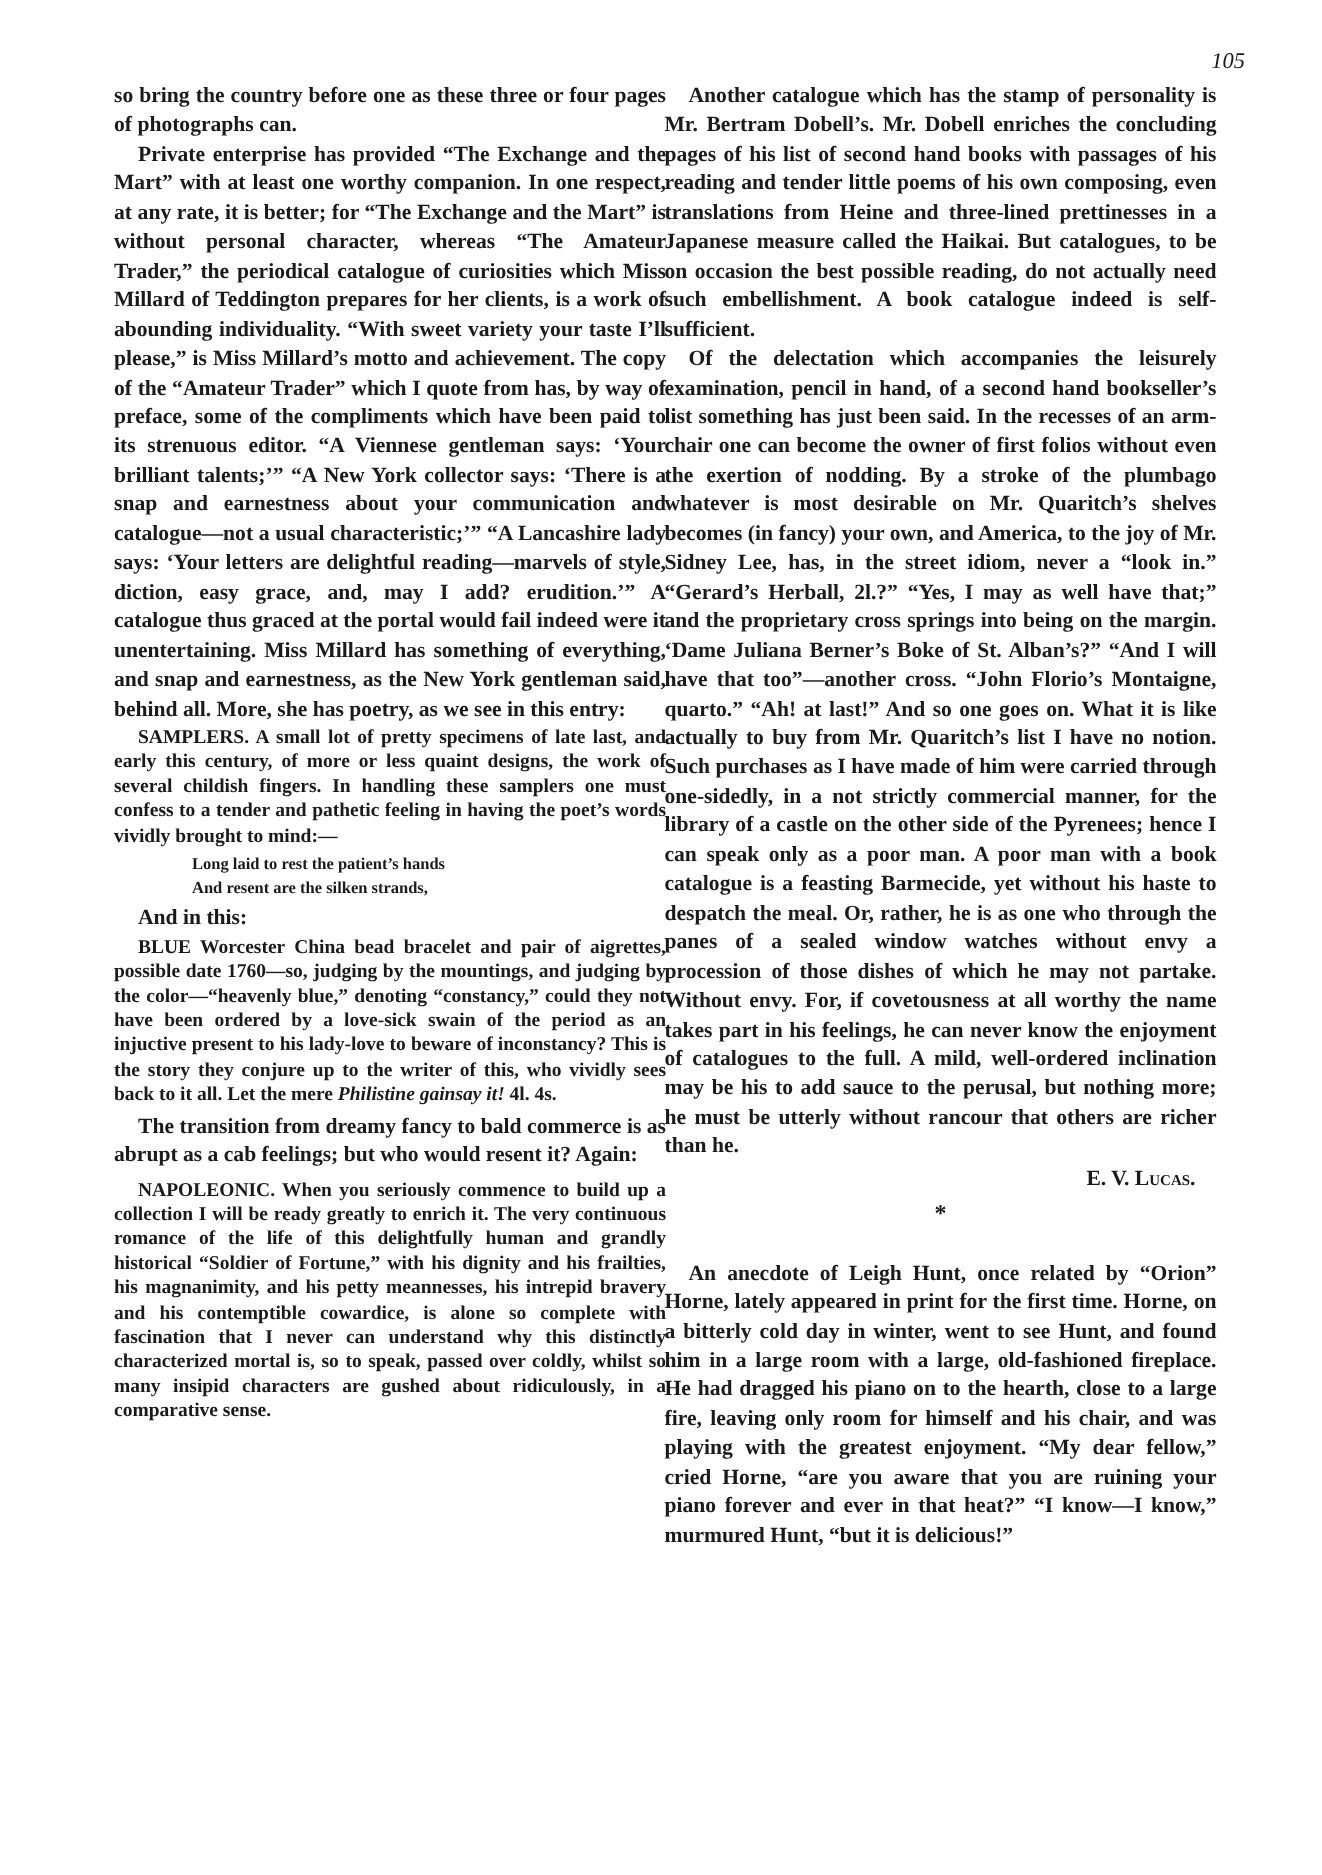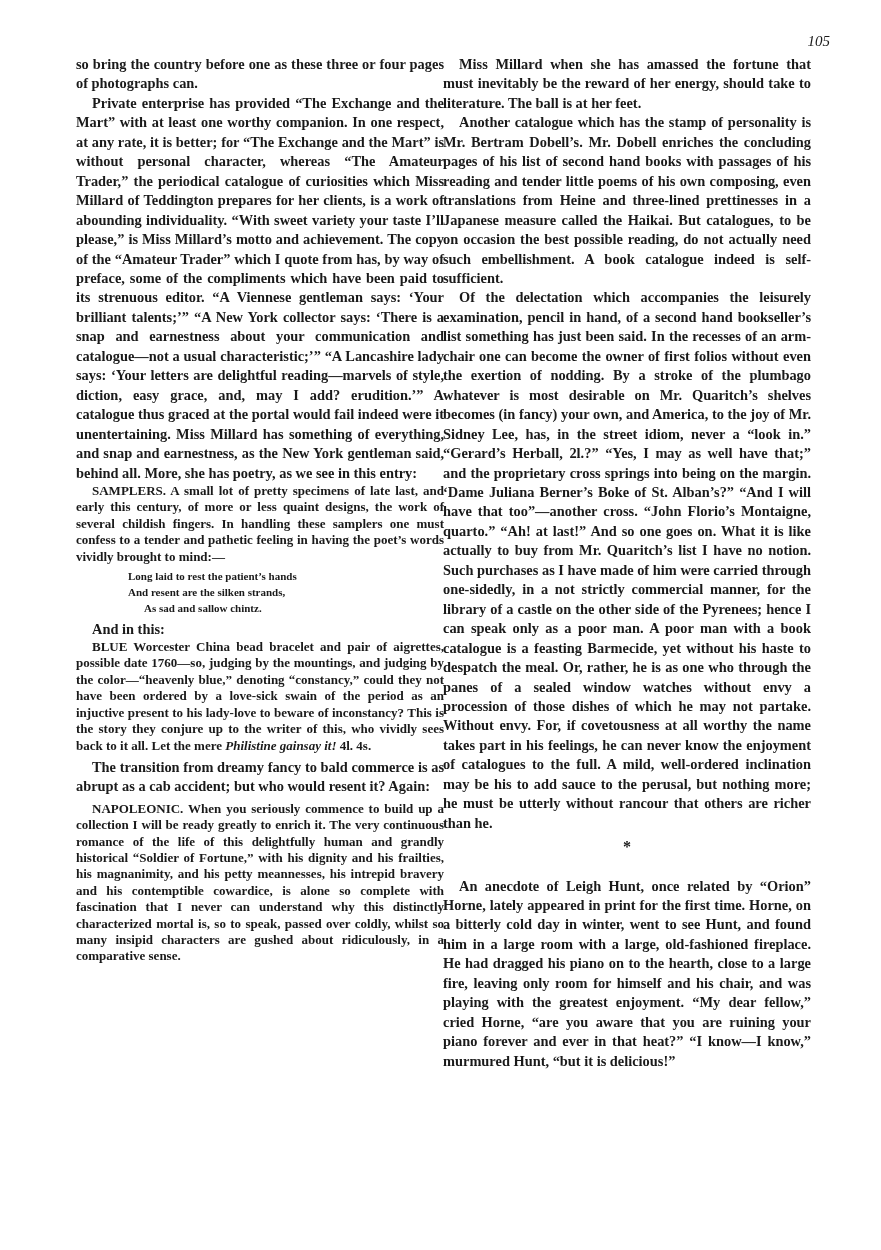--- a/index.html
+++ b/index.html
@@ -46,27 +46,26 @@
   <div class="page-number">105</div>
 </div>
 
 <div class="col left">
   <p>so bring the country before one as these three or four pages of photographs can.</p>
   <p class="ind">Private enterprise has provided “The Exchange and the Mart” with at least one worthy companion. In one respect, at any rate, it is better; for “The Exchange and the Mart” is without personal character, whereas “The Amateur Trader,” the periodical catalogue of curiosities which Miss Millard of Teddington prepares for her clients, is a work of abounding individuality. “With sweet variety your taste I’ll please,” is Miss Millard’s motto and achievement. The copy of the “Amateur Trader” which I quote from has, by way of preface, some of the compliments which have been paid to its strenuous editor. “A Viennese gentleman says: ‘Your brilliant talents;’” “A New York collector says: ‘There is a snap and earnestness about your communication and catalogue—not a usual characteristic;’” “A Lancashire lady says: ‘Your letters are delightful reading—marvels of style, diction, easy grace, and, may I add? erudition.’” A catalogue thus graced at the portal would fail indeed were it unentertaining. Miss Millard has something of everything, and snap and earnestness, as the New York gentleman said, behind all. More, she has poetry, as we see in this entry:</p>
   <p class="ind tight">SAMPLERS. A small lot of pretty specimens of late last, and early this century, of more or less quaint designs, the work of several childish fingers. In handling these samplers one must confess to a tender and pathetic feeling in having the poet’s words vividly brought to mind:—</p>
   <div class="poem">
     <div class="l1">Long laid to rest the patient’s hands</div>
     <div class="l3">And resent are the silken strands,</div>
-    <div class="l4">As sad and sallow chintz.</div>
   </div>
   <p class="ind">And in this:</p>
   <p class="ind tight"><span>BLUE Worcester China bead bracelet and pair of aigrettes, possible date 1760—so, judging by the mountings, and judging by the color—“heavenly blue,” denoting “constancy,” could they not have been ordered by a love-sick swain of the period as an injuctive present to his lady-love to beware of inconstancy? This is the story they conjure up to the writer of this, who vividly sees back to it all. Let the mere </span><i>Philistine gainsay it!</i><span> 4l. 4s.</span></p>
-  <p class="ind gap">The transition from dreamy fancy to bald commerce is as abrupt as a cab accident; but who would resent it? Again:</p>
+  <p class="ind gap">The transition from dreamy fancy to bald commerce is as abrupt as a cab feelings; but who would resent it? Again:</p>
   <p class="ind tight gap">NAPOLEONIC. When you seriously commence to build up a collection I will be ready greatly to enrich it. The very continuous romance of the life of this delightfully human and grandly historical “Soldier of Fortune,” with his dignity and his frailties, his magnanimity, and his petty meannesses, his intrepid bravery and his contemptible cowardice, is alone so complete with fascination that I never can understand why this distinctly characterized mortal is, so to speak, passed over coldly, whilst so many insipid characters are gushed about ridiculously, in a comparative sense.</p>
 </div>
 
 <div class="col right">
-  <p class="ind">Miss Millard when she has amassed the fortune that must inevitably be the reward of her energy, should take to literature. The ball is at her feet.</p>
   <p class="ind">Another catalogue which has the stamp of personality is Mr. Bertram Dobell’s. Mr. Dobell enriches the concluding pages of his list of second hand books with passages of his reading and tender little poems of his own composing, even translations from Heine and three-lined prettinesses in a Japanese measure called the Haikai. But catalogues, to be on occasion the best possible reading, do not actually need such embellishment. A book catalogue indeed is self-sufficient.</p>
   <p class="ind">Of the delectation which accompanies the leisurely examination, pencil in hand, of a second hand bookseller’s list something has just been said. In the recesses of an arm-chair one can become the owner of first folios without even the exertion of nodding. By a stroke of the plumbago whatever is most desirable on Mr. Quaritch’s shelves becomes (in fancy) your own, and America, to the joy of Mr. Sidney Lee, has, in the street idiom, never a “look in.” “Gerard’s Herball, 2l.?” “Yes, I may as well have that;” and the proprietary cross springs into being on the margin. ‘Dame Juliana Berner’s Boke of St. Alban’s?” “And I will have that too”—another cross. “John Florio’s Montaigne, quarto.” “Ah! at last!” And so one goes on. What it is like actually to buy from Mr. Quaritch’s list I have no notion. Such purchases as I have made of him were carried through one-sidedly, in a not strictly commercial manner, for the library of a castle on the other side of the Pyrenees; hence I can speak only as a poor man. A poor man with a book catalogue is a feasting Barmecide, yet without his haste to despatch the meal. Or, rather, he is as one who through the panes of a sealed window watches without envy a procession of those dishes of which he may not partake. Without envy. For, if covetousness at all worthy the name takes part in his feelings, he can never know the enjoyment of catalogues to the full. A mild, well-ordered inclination may be his to add sauce to the perusal, but nothing more; he must be utterly without rancour that others are richer than he.</p>
+  <div class="sig">E. V. Lucas.</div>
   <div class="star">*</div>
   <p class="ind">An anecdote of Leigh Hunt, once related by “Orion” Horne, lately appeared in print for the first time. Horne, on a bitterly cold day in winter, went to see Hunt, and found him in a large room with a large, old-fashioned fireplace. He had dragged his piano on to the hearth, close to a large fire, leaving only room for himself and his chair, and was playing with the greatest enjoyment. “My dear fellow,” cried Horne, “are you aware that you are ruining your piano forever and ever in that heat?” “I know—I know,” murmured Hunt, “but it is delicious!”</p>
 </div>
 
 </body></html>

